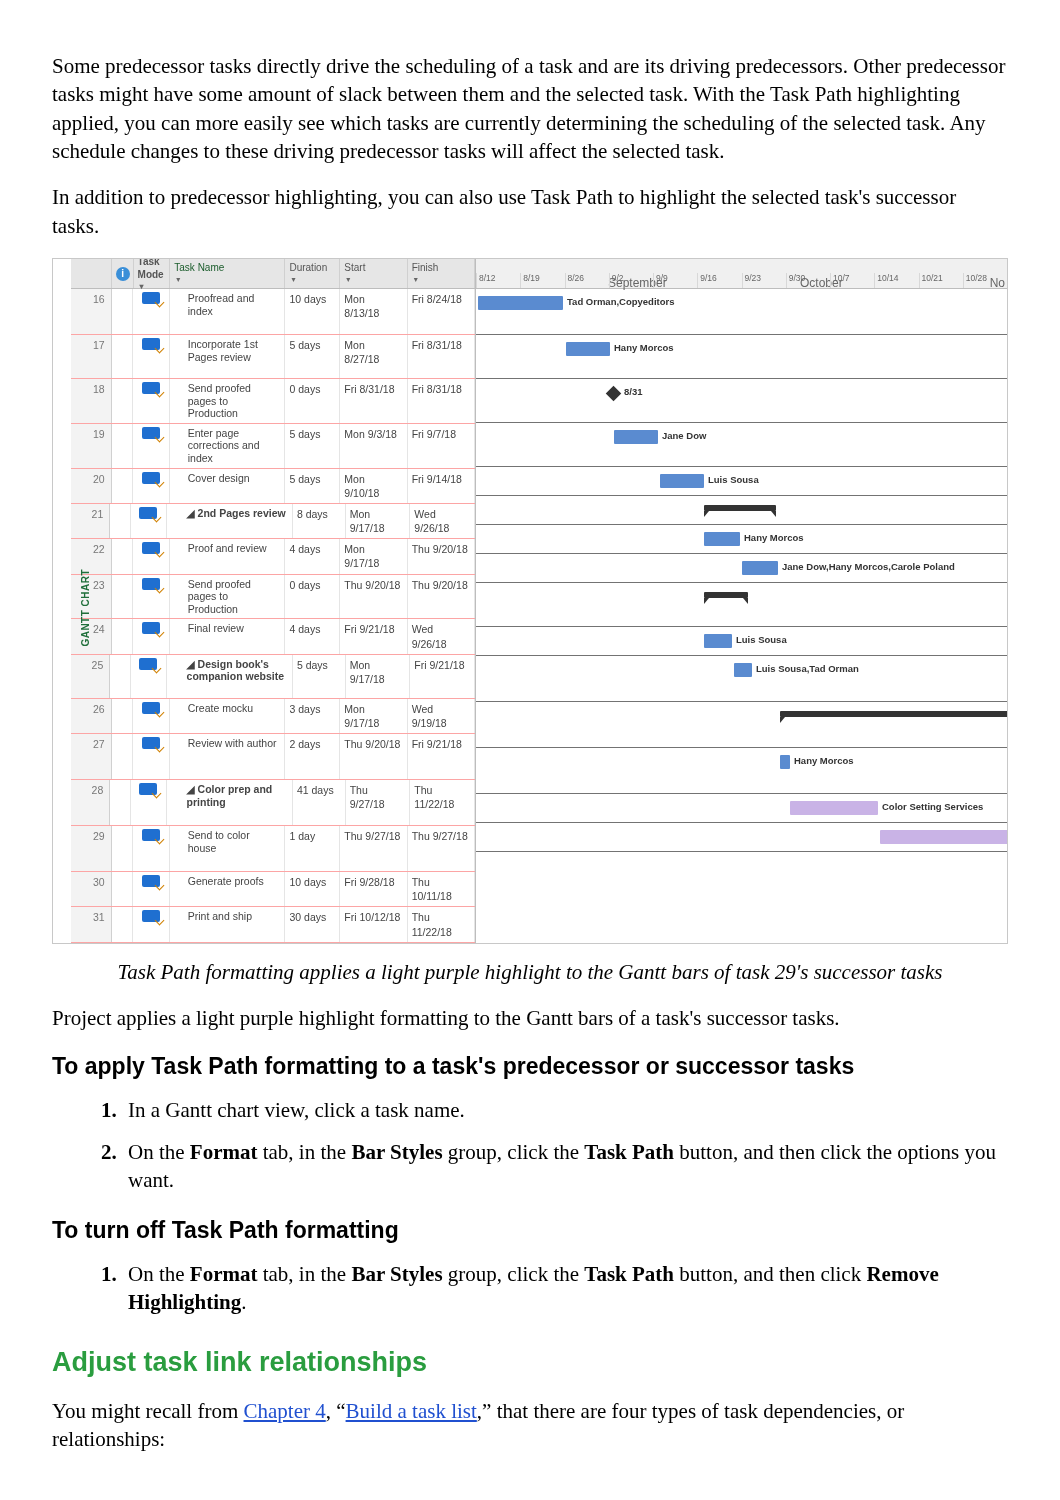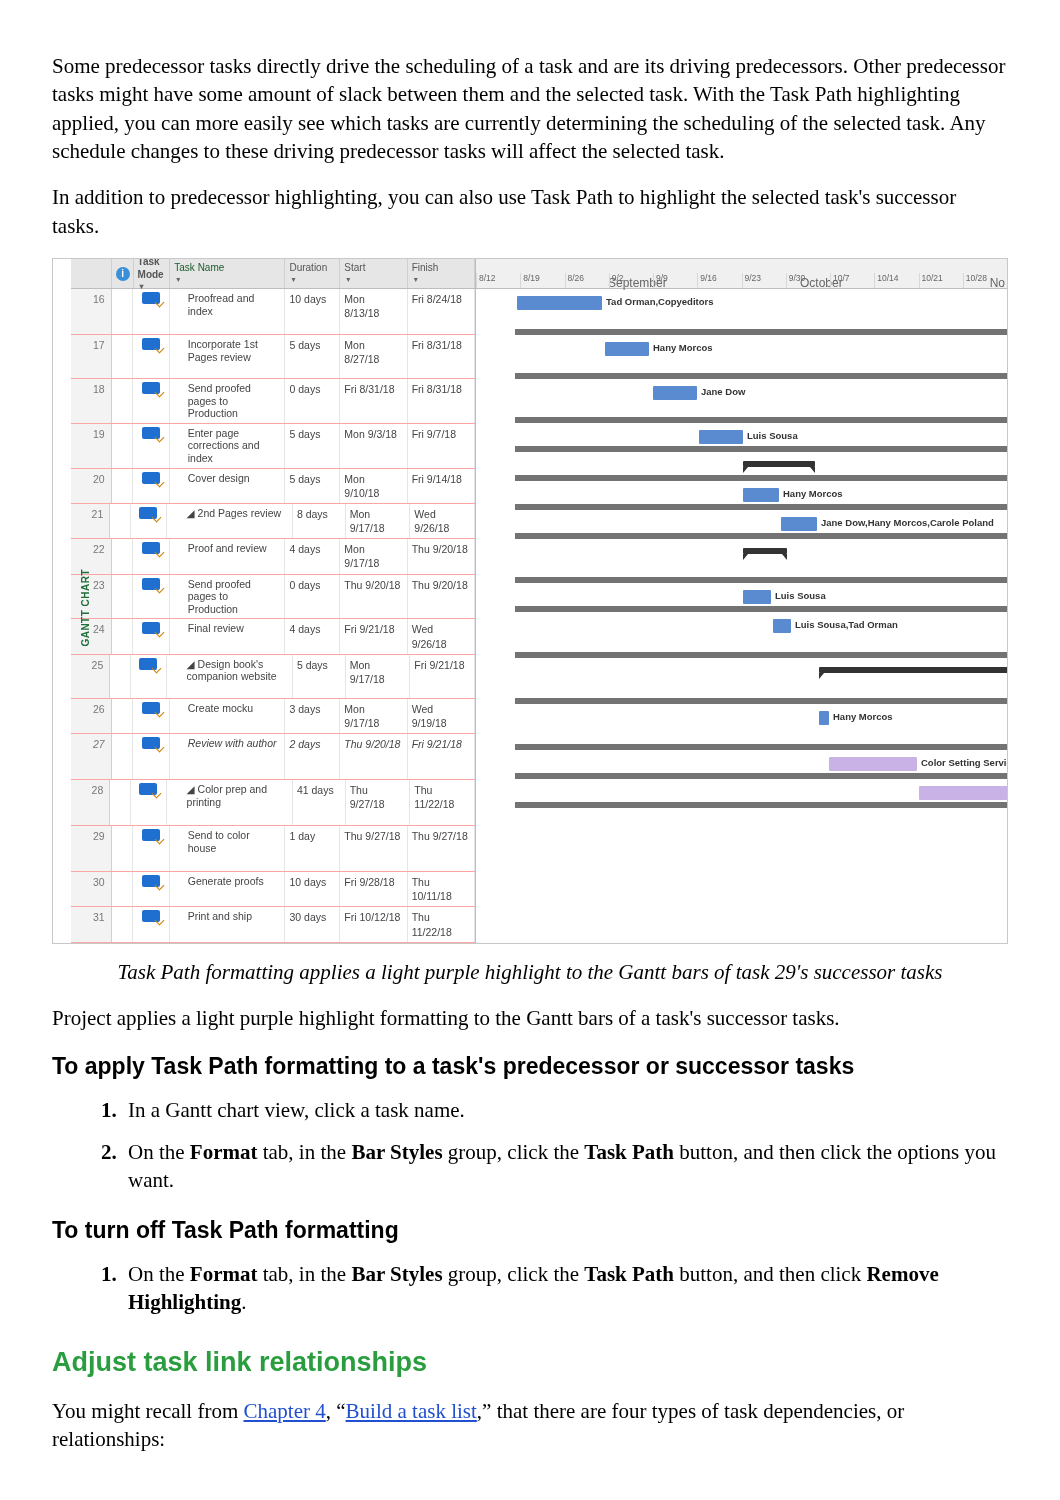--- a/index.html
+++ b/index.html
@@ -28,34 +28,34 @@
   .h.dur { width: 57px; }
   .h.start { width: 70px; }
   .h.fin { width: 70px; }
   .row { display: flex; border-bottom: 1px solid #fca5a5; min-height: 29px; }
   .row .c { padding: 3px 4px; font-size: 10.5px; border-right: 1px solid #e5e5e5; overflow:hidden; }
   .c.id { width: 42px; background:#f3f3f3; text-align:right; color:#777; padding-right:6px; border-right:1px solid #d0d0d0;}
   .c.info { width: 22px; }
   .c.mode { width: 38px; text-align:center; }
   .c.name { width: 120px; line-height:1.2;}
   .c.name.indent { padding-left: 18px;}
-  .c.name.bold { font-weight:400;margin-left:16px;}
+  .c.name.bold { font-weight:700;margin-left:16px;}
   .c.dur { width: 57px; }
   .c.start { width: 70px; }
   .c.fin { width: 70px; }
   .mode-icon { display:inline-block; width:18px; height:12px; background:#1f6fd0; border-radius:2px; position:relative;}
   .mode-icon::after{content:'';position:absolute;right:-3px;bottom:-2px;width:6px;height:6px;border:1px solid #d08000;border-left:none;border-top:none;transform:rotate(45deg);}
   .info-icon{display:inline-block;width:14px;height:14px;border-radius:50%;background:#3a8fd8;color:#fff;font-size:10px;line-height:14px;text-align:center;font-weight:bold;font-family:Arial;}
   
   .timeline { height:30px; border-bottom:1px solid #bdbdbd; background:#f0f0f0; position:relative; font-size:9px; color:#666; }
   .timeline .month { position:absolute; top:16px; font-size:12px;}
   .timeline .ticks { position:absolute; bottom:0; left:0; right:0; height:15px; display:flex;}
   .timeline .tick { flex:1; border-left:1px solid #d8d8d8; padding-left:2px; font-size:8.5px; white-space:nowrap;}
   .chartrows { position:relative; }
-  .crow { height:29px; border-bottom:6px solid #737373; position:relative;margin-left:39px;}
+  .crow { height:29px; border-bottom:1px solid #737373; position:relative;}
   .crow.tall1 { height:46px;}
   .crow.tall2 { height:44px;}
   .bar { position:absolute; top:7px; height:14px; background:#5a8bd0; border-radius:1px;}
   .bar.purple { background:#c9b3e6; }
   .bar.summary { background:none; border-top:6px solid #333; height:6px; top:9px;}
   .bar.summary::before,.bar.summary::after{content:'';position:absolute;top:0;width:0;height:0;border-top:6px solid #333;}
   .bar.summary::before{left:0;border-right:5px solid transparent;}
   .bar.summary::after{right:0;border-left:5px solid transparent;}
   .milestone { position:absolute; top:9px; width:11px; height:11px; background:#333; transform:rotate(45deg);}
   .barlabel { position:absolute; top:7px; font-size:9.5px; color:#333; white-space:nowrap; font-weight:600;}
@@ -191,21 +191,21 @@
           </div>
           <div class="row">
             <div class="c id">26</div>
             <div class="c info"></div>
             <div class="c mode"><span class="mode-icon"></span></div>
             <div class="c name indent">Create mocku</div>
             <div class="c dur">3 days</div>
             <div class="c start">Mon 9/17/18</div>
             <div class="c fin">Wed 9/19/18</div>
           </div>
-          <div class="row" style="min-height: 46px; font-style: italic;">
+          <div class="row" style="min-height: 46px;">
             <div class="c id">27</div>
             <div class="c info"></div>
             <div class="c mode"><span class="mode-icon"></span></div>
             <div class="c name indent">Review with author</div>
             <div class="c dur">2 days</div>
             <div class="c start">Thu 9/20/18</div>
             <div class="c fin">Fri 9/21/18</div>
           </div>
           <div class="row" style="min-height: 46px;">
             <div class="c id">28</div>
@@ -268,20 +268,24 @@
       <div class="chartrows" id="chart-rows">
           <div class="crow tall1">
             <div class="bar" style="left: 2px; width: 85px;"></div>
             <span class="barlabel" style="left: 91px;">Tad Orman,Copyeditors</span>
           </div>
           <div class="crow tall2">
             <div class="bar" style="left: 90px; width: 44px;"></div>
             <span class="barlabel" style="left: 138px;">Hany Morcos</span>
           </div>
           <div class="crow tall2">
+            <div class="milestone" style="left: 132px;"></div>
+            <span class="barlabel" style="left: 148px;">8/31</span>
+          </div>
+          <div class="crow tall2">
             <div class="bar" style="left: 138px; width: 44px;"></div>
             <span class="barlabel" style="left: 186px;">Jane Dow</span>
           </div>
           <div class="crow">
             <div class="bar" style="left: 184px; width: 44px;"></div>
             <span class="barlabel" style="left: 232px;">Luis Sousa</span>
           </div>
           <div class="crow">
             <div class="bar summary" style="left: 228px; width: 72px;"></div>
           </div>

